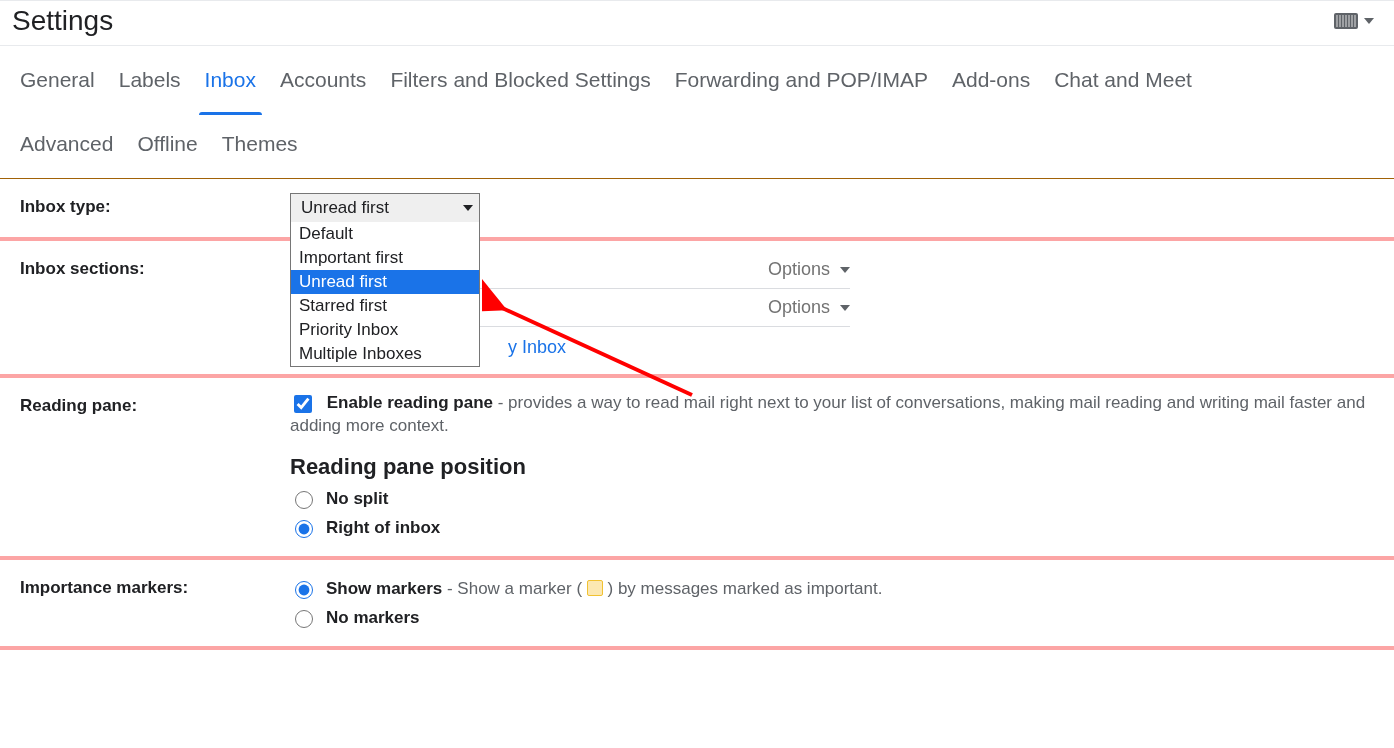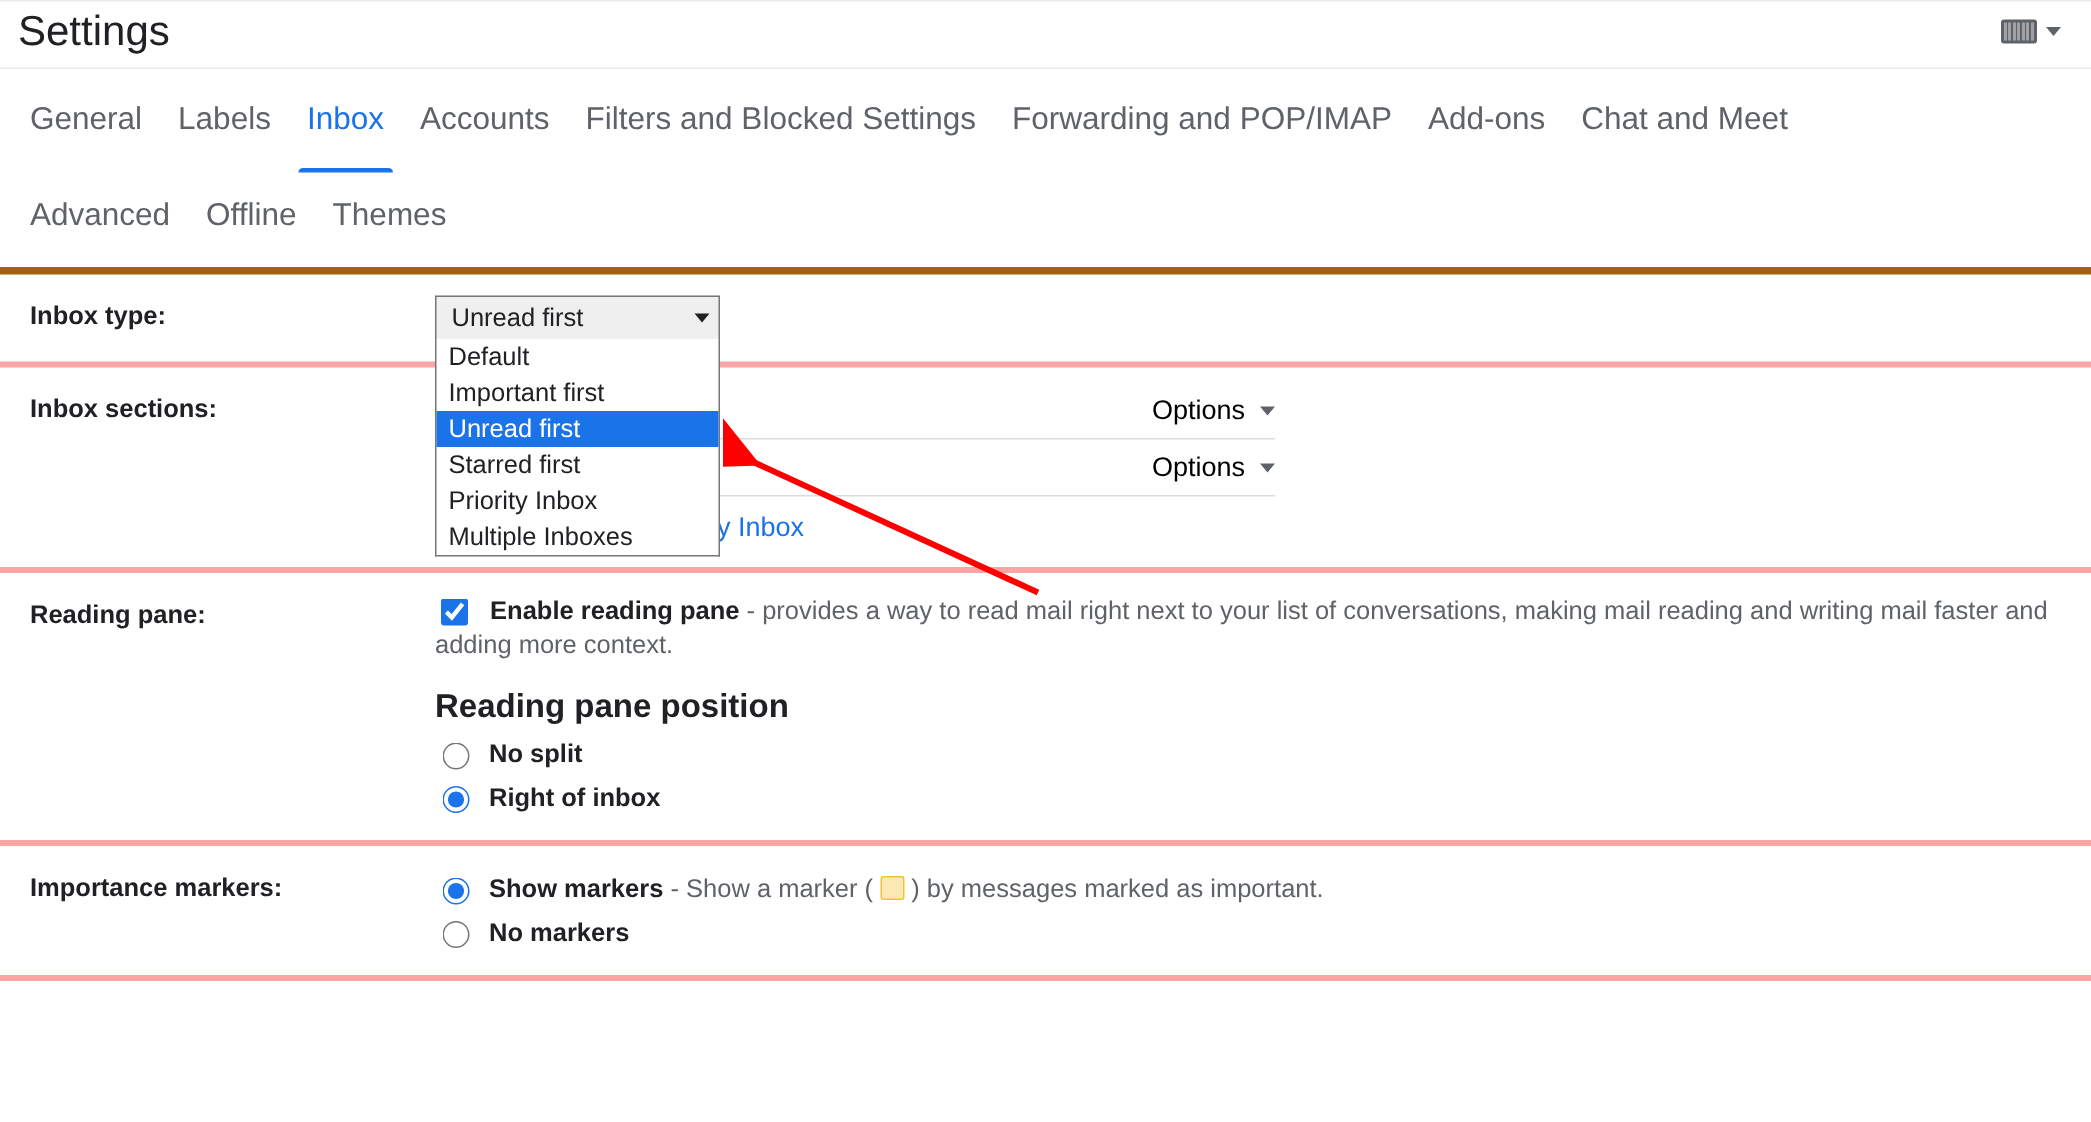--- a/index.html
+++ b/index.html
@@ -43,21 +43,21 @@
     opacity:.4;
   }
   .tri-down {
     width:0;height:0;border-left:5px solid transparent;border-right:5px solid transparent;border-top:6px solid #5f6368;
   }
   .tabs {
     display: flex;
     flex-wrap: wrap;
     gap: 0;
     padding: 18px 20px 0 20px;
-    border-bottom: 5px solid #a16207;
+    border-bottom: 1px solid #a16207;
     font-size: 21px;
     color: #5f6368;
   }
   .tab {
     padding: 4px 0 22px 0;
     margin-right: 24px;
     cursor: pointer;
     position: relative;
   }
   .tab.active {
@@ -108,21 +108,21 @@
     padding:2px 8px;
     font-size:17px;
     cursor:pointer;
   }
   .dropdown .opt.sel {
     background:#1a73e8;
     color:#fff;
   }
   .sect-line { display:flex; align-items:center; justify-content:space-between; width:560px; padding:4px 0; }
   .sect-name { font-size:17px; }
-  .opts-btn { display:flex; align-items:center; gap:10px; font-size:18px; color:#000000; cursor:pointer; }
+  .opts-btn { display:flex; align-items:center; gap:10px; font-size:18px; color:#737373; cursor:pointer; }
   .opts-btn .tri-down { border-top-color:#5f6368; }
   .hr-thin { border:none; border-top:1px solid #dadce0; margin:4px 0; width:560px; }
   .link-blue { color:#1a73e8; font-size:18px; }
   .chk {
     width:18px;height:18px;display:inline-block;vertical-align:middle;margin-right:10px;
     accent-color:#1a73e8;
   }
   .bold { font-weight:700; }
   .desc { color:#5f6368; }
   .radio-row { display:flex; align-items:center; gap:10px; padding:4px 0; font-size:17px;}
@@ -197,21 +197,21 @@
       </div>
       <hr class="hr-thin">
       <div class="sect-line">
         <span class="sect-name"></span>
         <span class="opts-btn">
           <span>Options</span>
           <span class="tri-down"></span>
         </span>
       </div>
       <hr class="hr-thin">
-      <div style="padding:6px 0 2px 188px;">
+      <div style="padding:6px 0 2px 188px;margin-left:30px;">
         <span class="link-blue">y Inbox</span>
       </div>
     </div>
   </div>
 
   <div class="row">
     <div class="label">Reading pane:</div>
     <div class="value">
       <div>
         <input type="checkbox" class="chk" checked="" style="">

